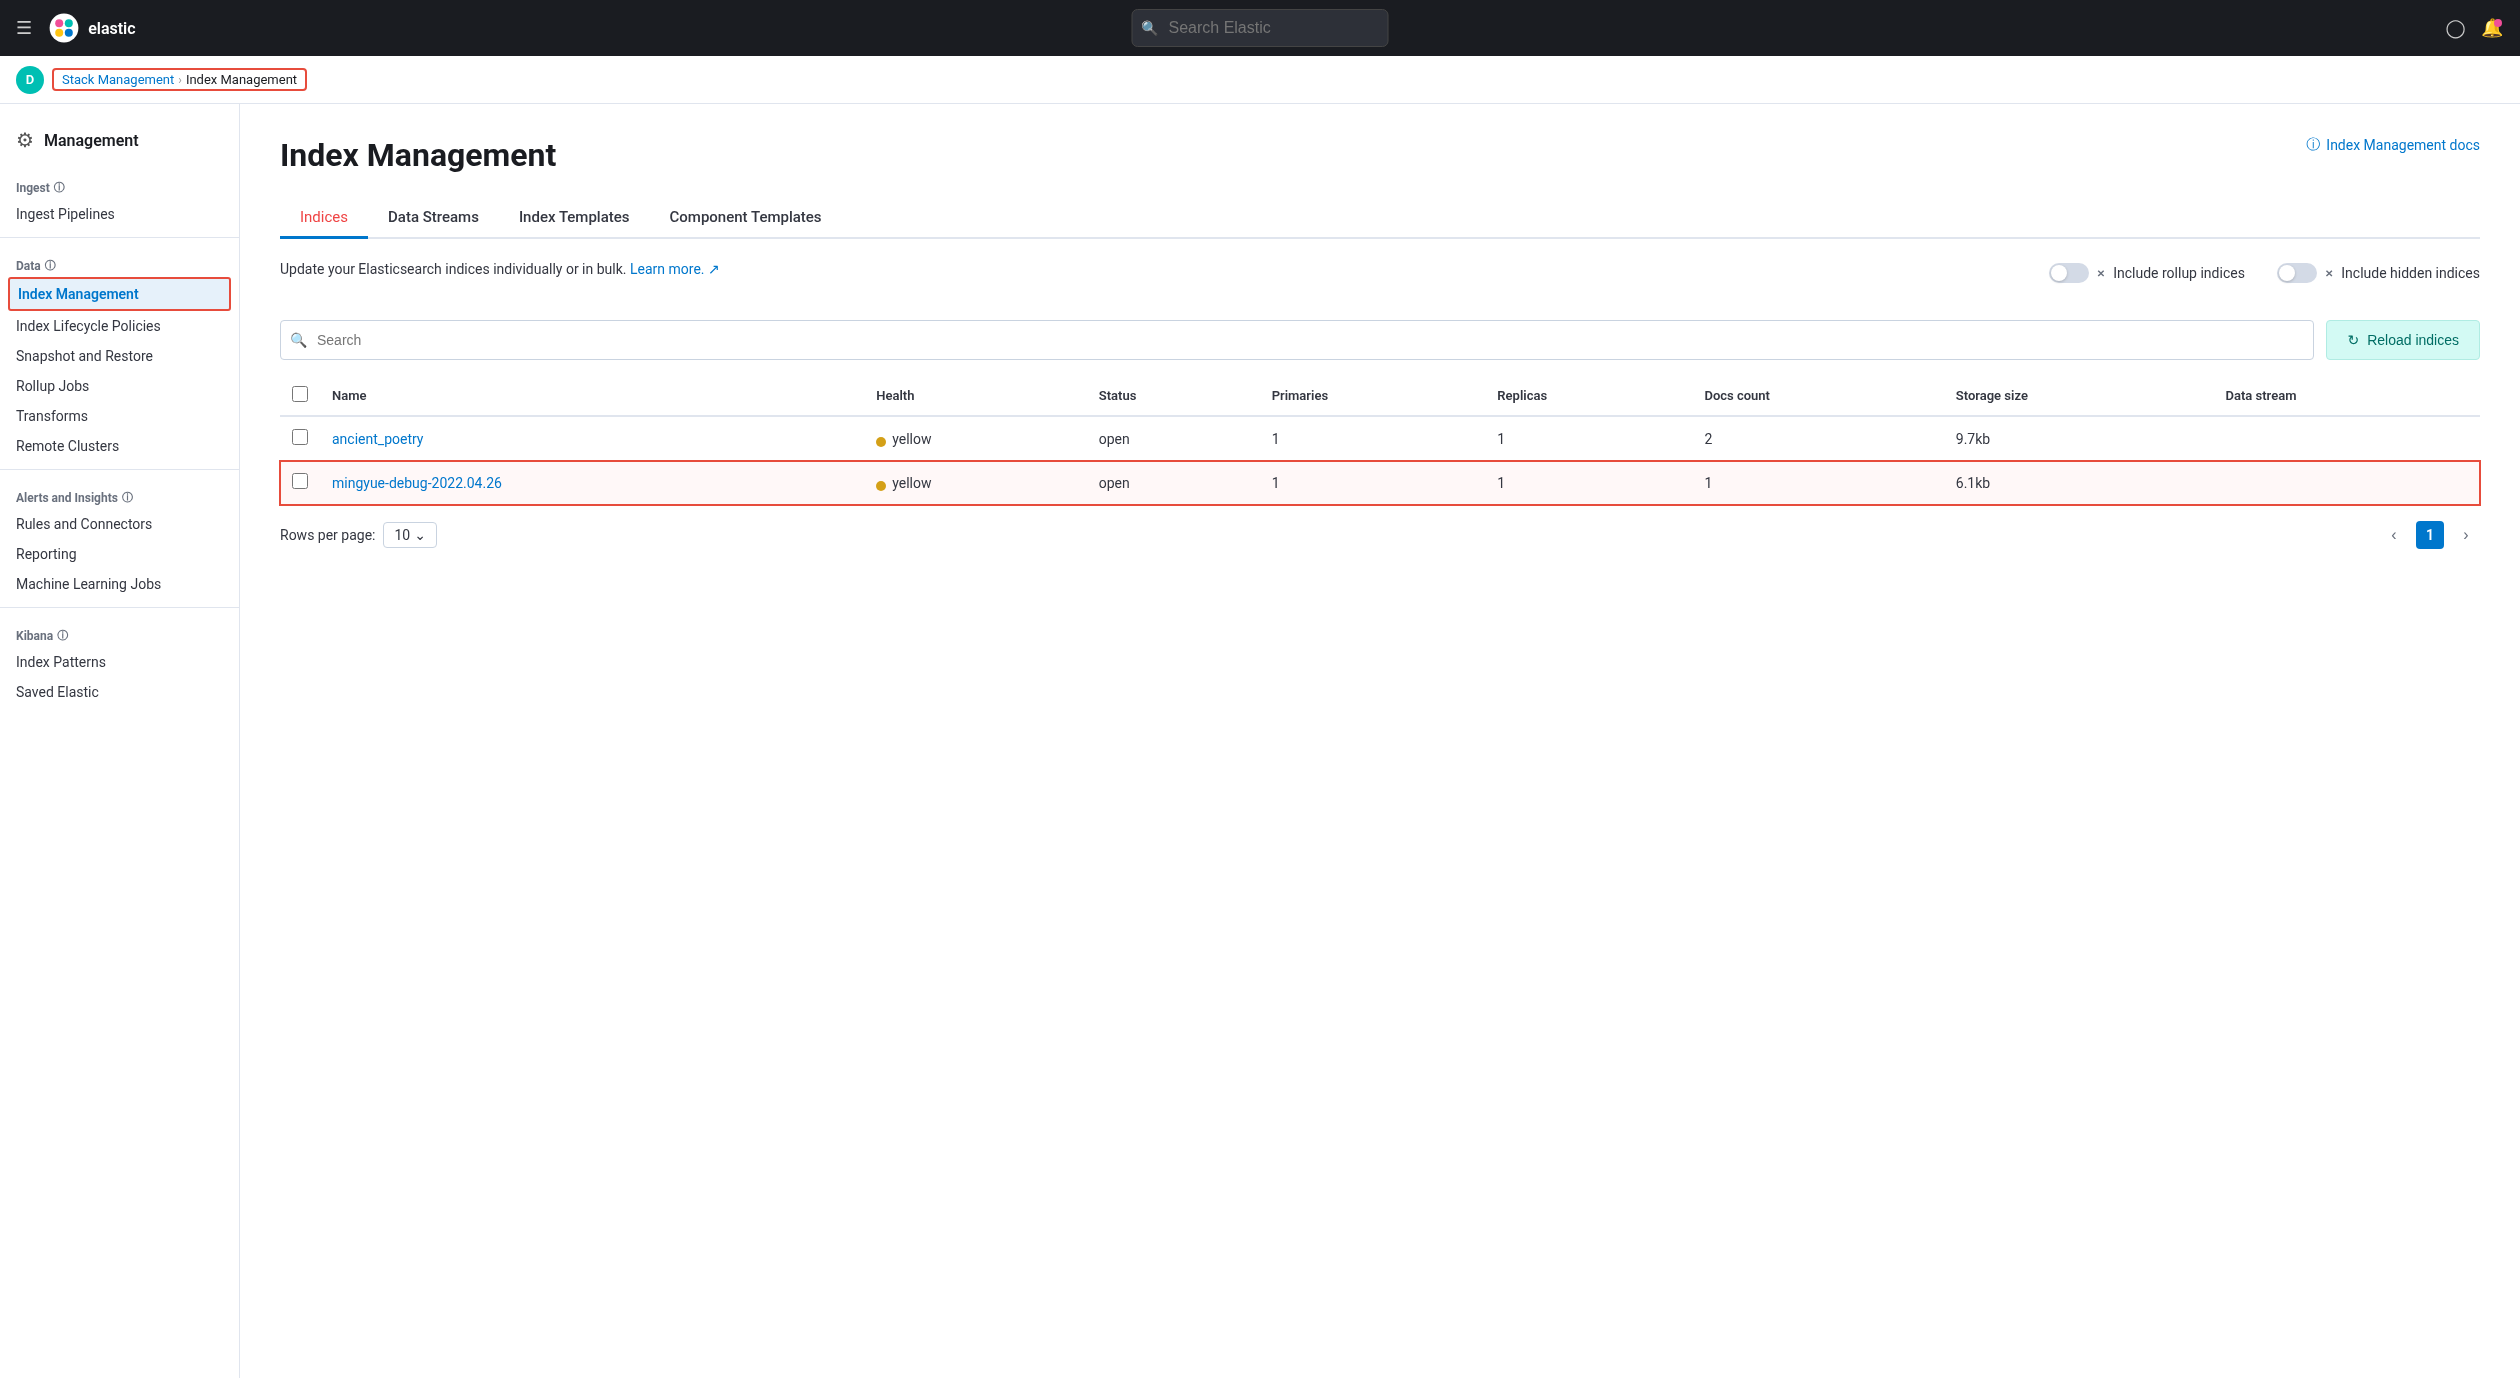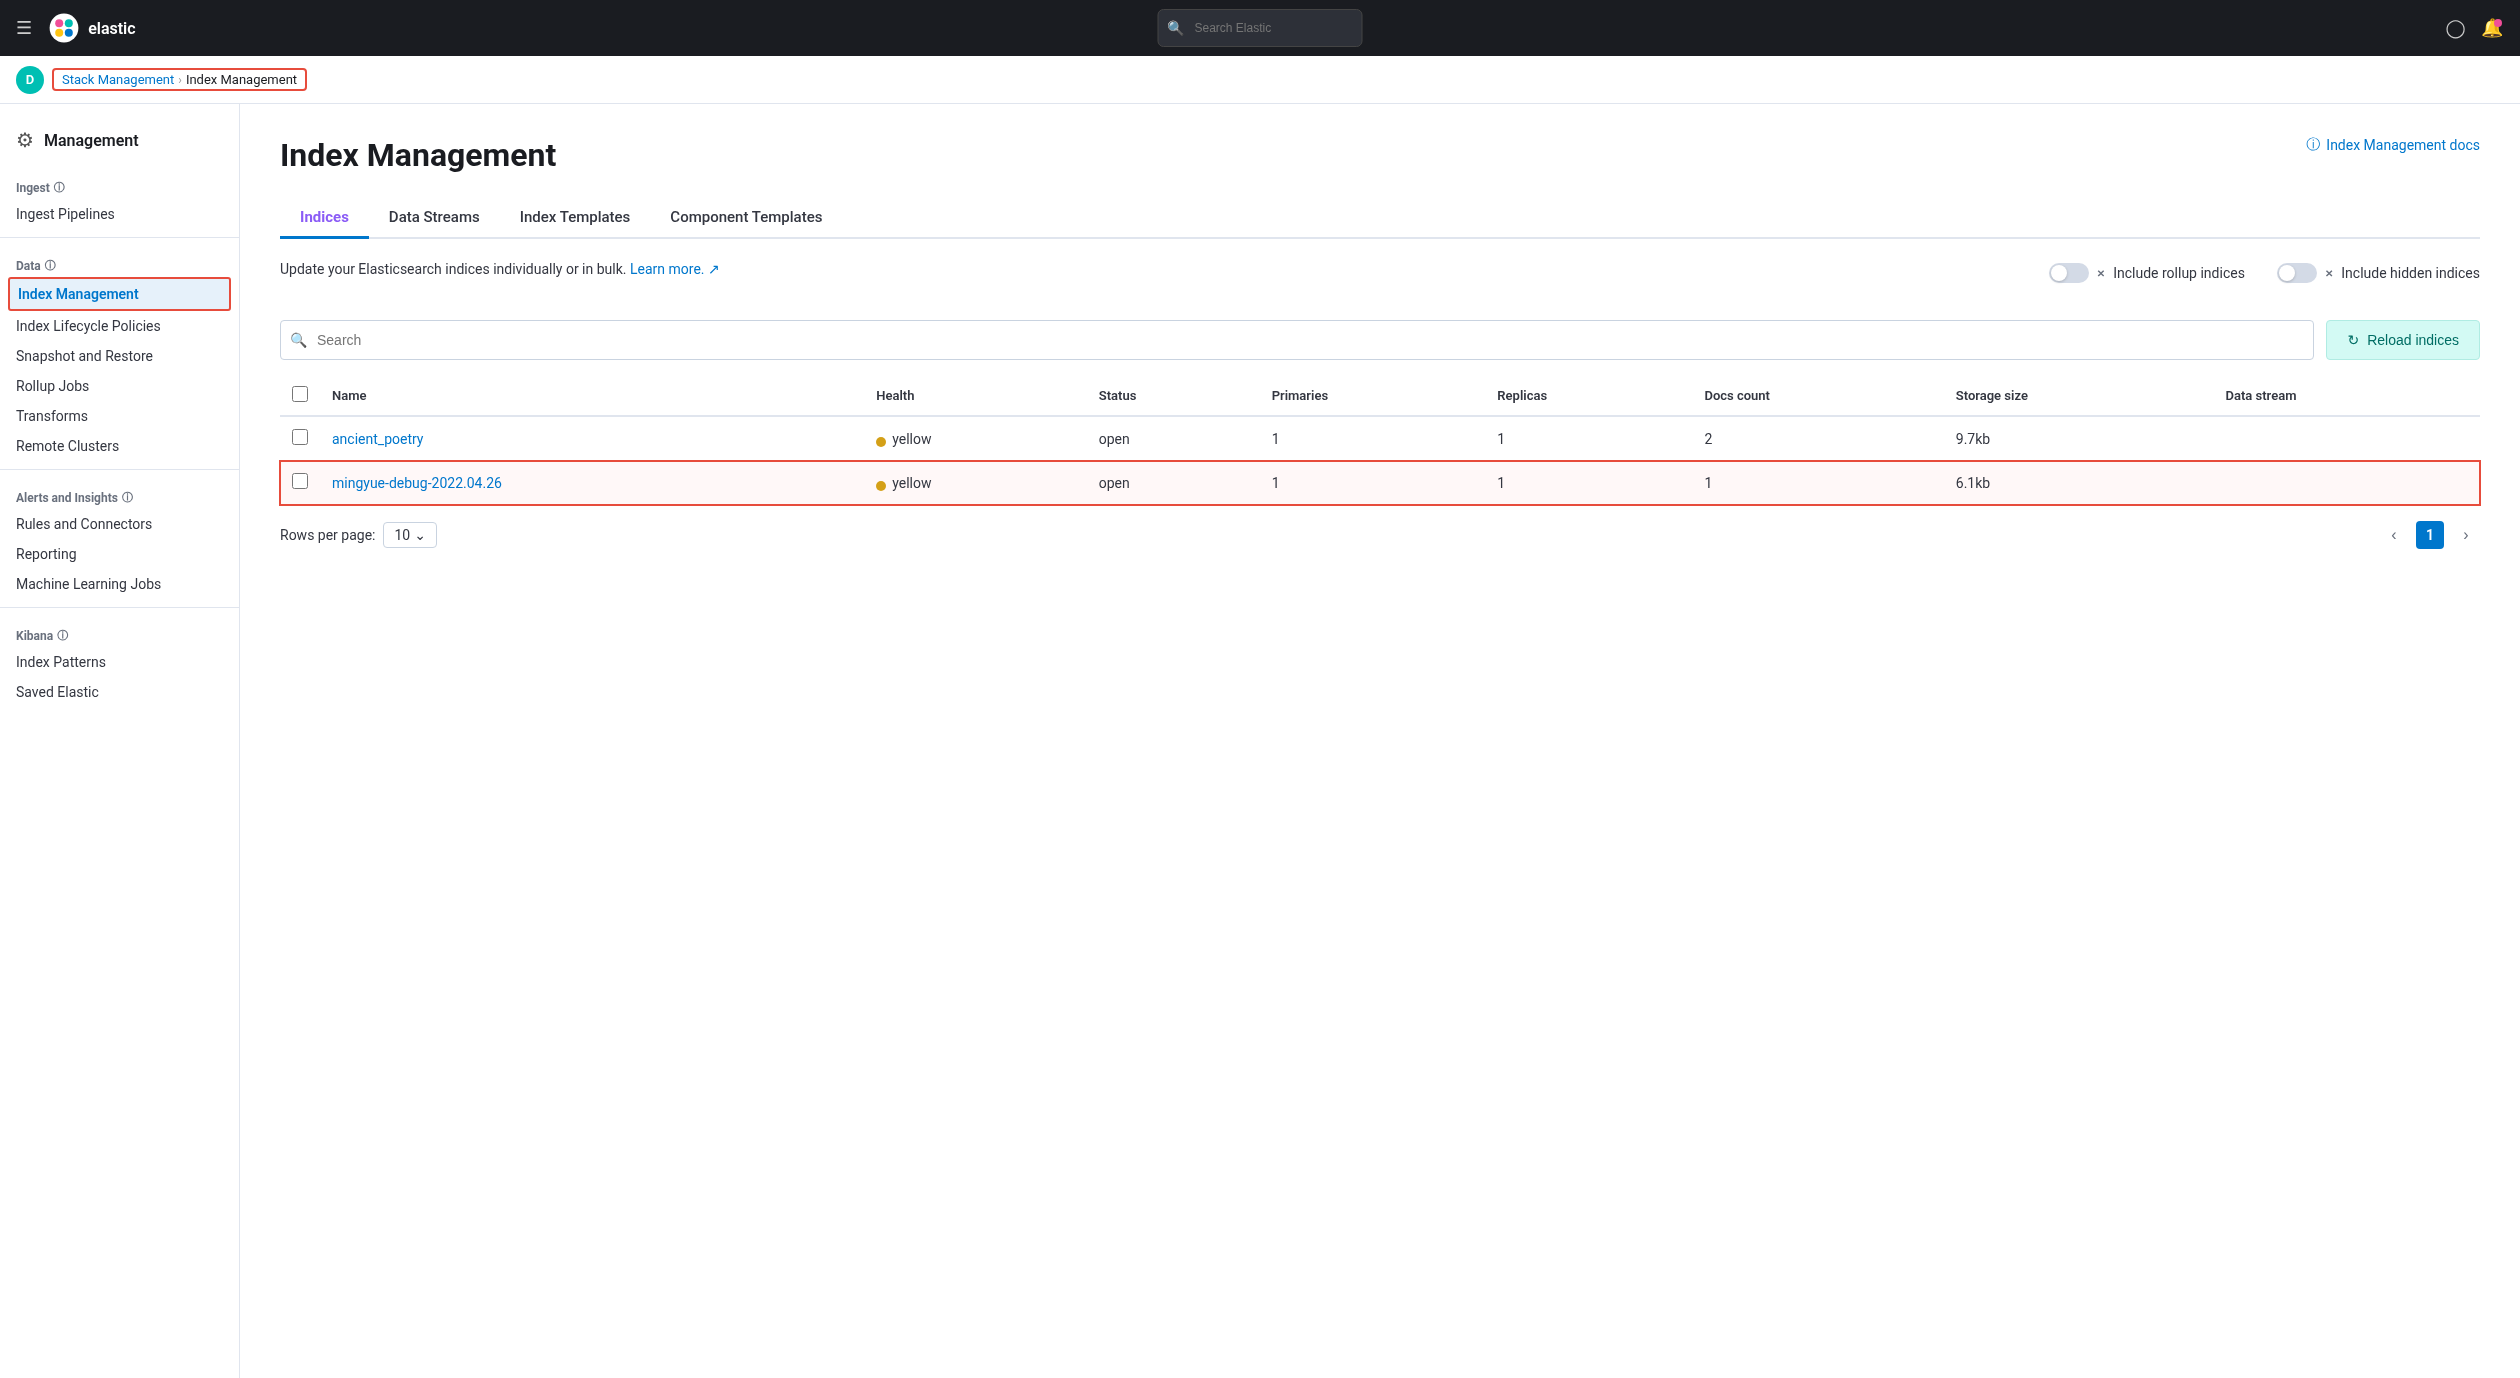--- a/index.html
+++ b/index.html
@@ -26,21 +26,21 @@
       transform: translateX(-50%);
     }
     .search-bar input {
       width: 100%;
       height: 38px;
       border-radius: 6px;
       border: 1px solid #444;
       background: #2d3038;
       color: #ccc;
       padding: 0 12px 0 36px;
-      font-size: 12px;
+      font-size: 16px;
       outline: none;
     }
     .search-bar-wrapper {
       position: relative;
     }
     .search-bar-wrapper .search-icon-inner {
       position: absolute;
       left: 10px;
       top: 50%;
       transform: translateY(-50%);
@@ -128,21 +128,21 @@
     .tabs { display: flex; gap: 0; border-bottom: 2px solid #e0e5ee; margin-bottom: 20px; }
     .tab {
       padding: 10px 20px;
       font-size: 15px;
       font-weight: 500;
       color: #343741;
       cursor: pointer;
       border-bottom: 3px solid transparent;
       margin-bottom: -2px;
     }
-    .tab.active { color: #8b5cf6; border-bottom-color: #0077cc; font-weight: 700; }
+    .tab.active { color: #ef4444; border-bottom-color: #0077cc; font-weight: 400; }
 
     
     .description { font-size: 14px; color: #343741; margin-bottom: 20px; line-height: 1.5; }
     .description a { color: #0077cc; text-decoration: none; }
 
     
     .toggles-row { display: flex; align-items: center; gap: 32px; }
     .toggle-group { display: flex; align-items: center; gap: 8px; font-size: 14px; color: #343741; }
     .toggle-track {
       width: 40px; height: 20px; background: #d3dae6; border-radius: 10px;

